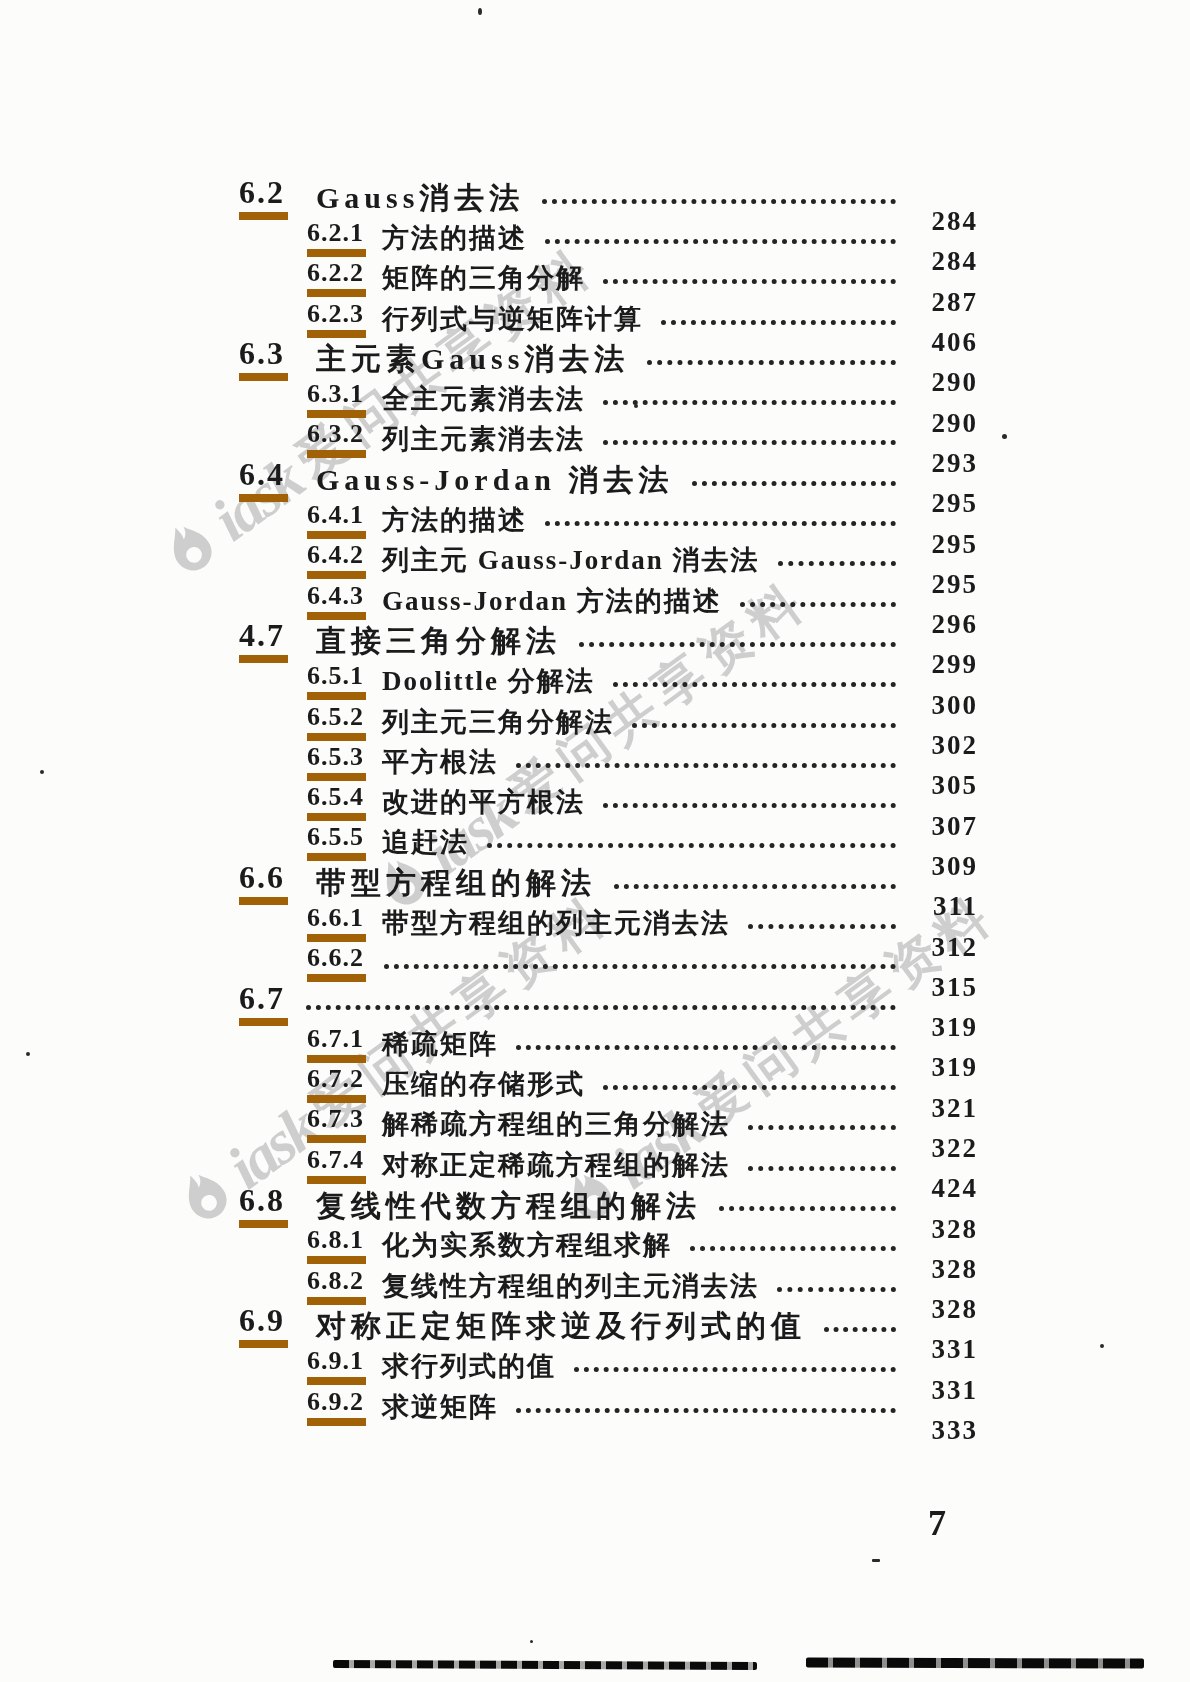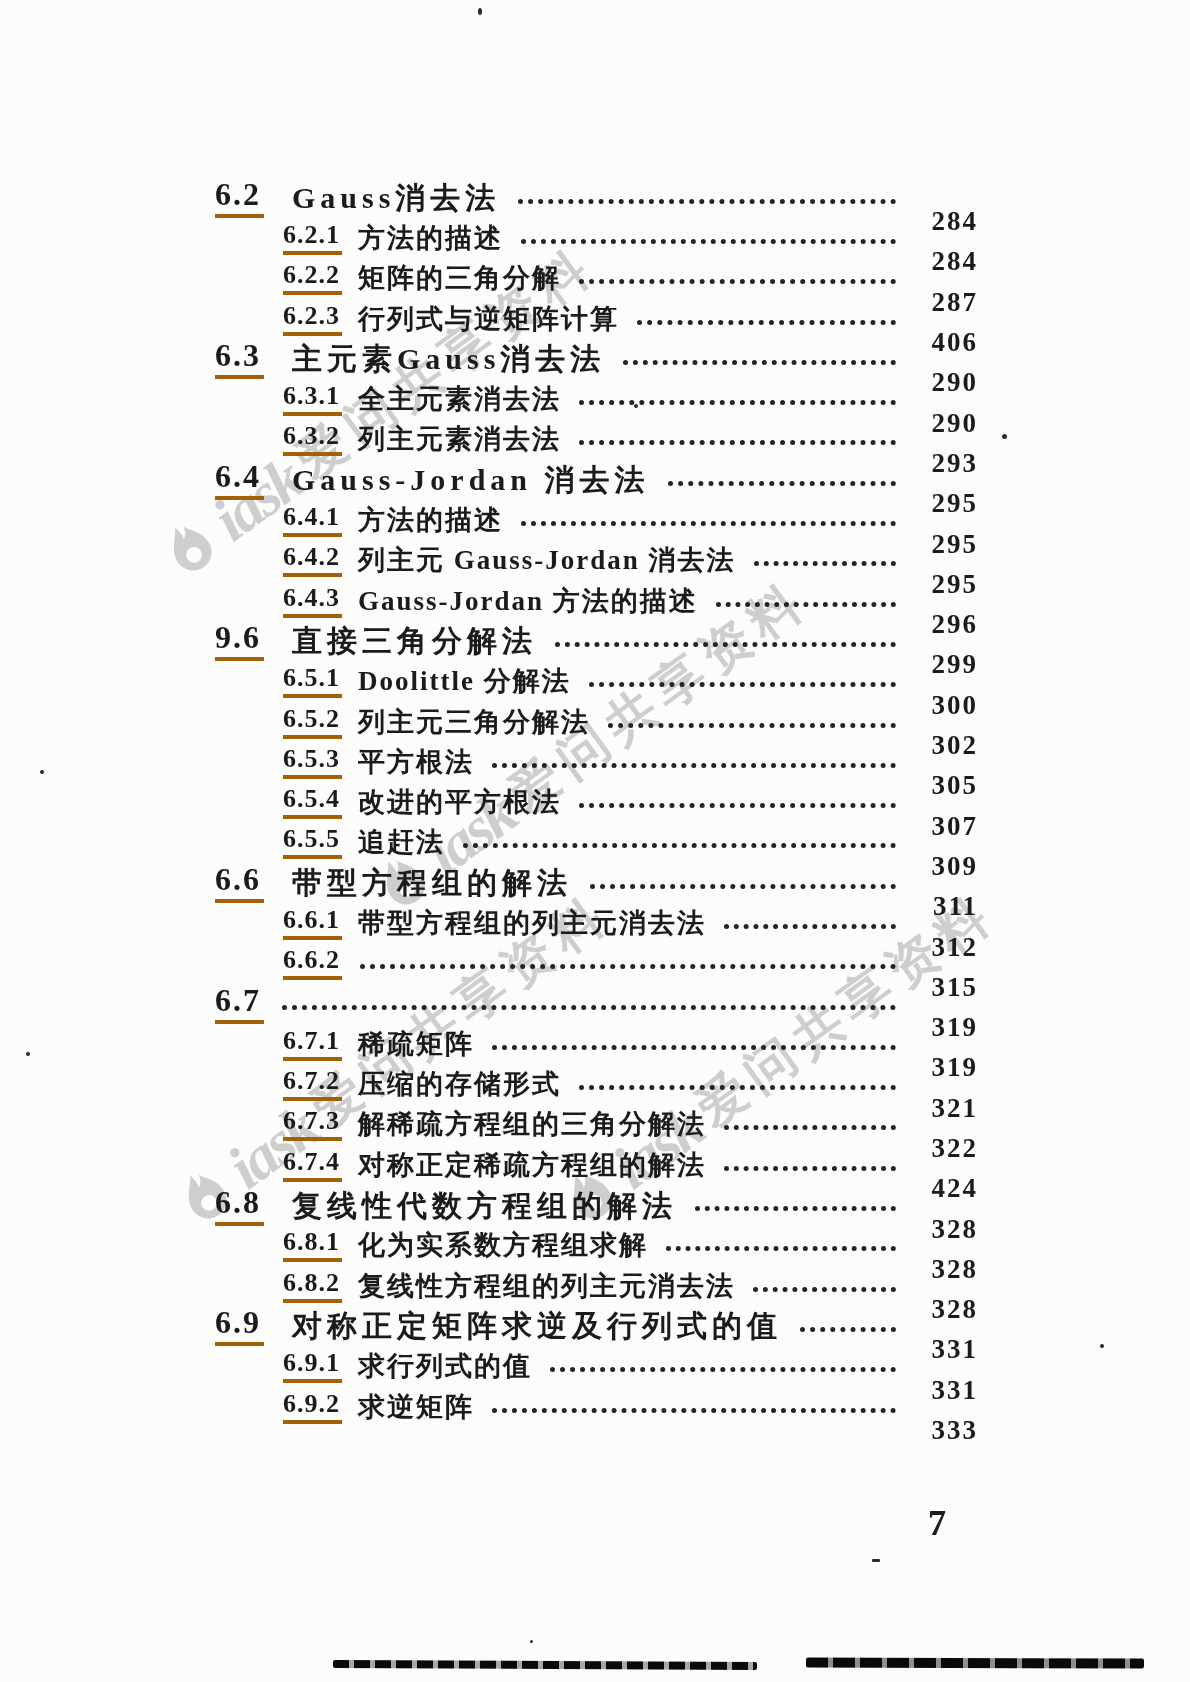--- a/index.html
+++ b/index.html
@@ -32,21 +32,21 @@
     font-weight:700;font-size:50px;letter-spacing:9px;line-height:1;
   }
   .wm1{left:185px;top:528px;}
   .wm2{left:398px;top:862px;}
   .wm3{left:200px;top:1176px;}
   .wm4{left:585px;top:1176px;}
 
   
   .toc{position:absolute;left:0;top:178px;right:0;z-index:1;}
   .row{display:flex;align-items:center;height:40.3px;padding-right:212px;}
-  .num{border-bottom:4px solid #a16207;line-height:1;white-space:nowrap;}
+  .num{border-bottom:8px solid #a16207;line-height:1;white-space:nowrap;margin-left:24px;}
   .title{line-height:1;white-space:nowrap;}
   .lvl1{padding-left:215px;font-weight:700;}
   .lvl1 .num{font-size:32px;letter-spacing:2px;padding:0 3px 4px 0;}
   .lvl1 .title{font-size:30px;letter-spacing:5px;margin-left:28px;}
   .lvl2{padding-left:283px;font-weight:700;}
   .lvl2 .num{font-size:26px;letter-spacing:1px;padding:0 2px 3px 0;}
   .lvl2 .title{font-size:27px;letter-spacing:2px;margin-left:16px;}
   .leader{flex:1;border-bottom:5px dotted #242424;margin:0 12px 0 18px;transform:translateY(3px);min-width:30px;}
   .pg{min-width:70px;text-align:right;font-size:27px;font-weight:700;letter-spacing:2px;line-height:1;margin-top:47px;}
 
@@ -175,21 +175,21 @@
       <span class="leader"></span>
       <span class="pg">295</span>
     </div>
       <div class="row lvl2">
       <span class="num">6.4.3</span>
       <span class="title">Gauss-Jordan 方法的描述</span>
       <span class="leader"></span>
       <span class="pg">296</span>
     </div>
       <div class="row lvl1">
-      <span class="num">9.6</span>
+      <span class="num">4.7</span>
       <span class="title">直接三角分解法</span>
       <span class="leader"></span>
       <span class="pg">299</span>
     </div>
       <div class="row lvl2">
       <span class="num">6.5.1</span>
       <span class="title">Doolittle 分解法</span>
       <span class="leader"></span>
       <span class="pg">300</span>
     </div>

